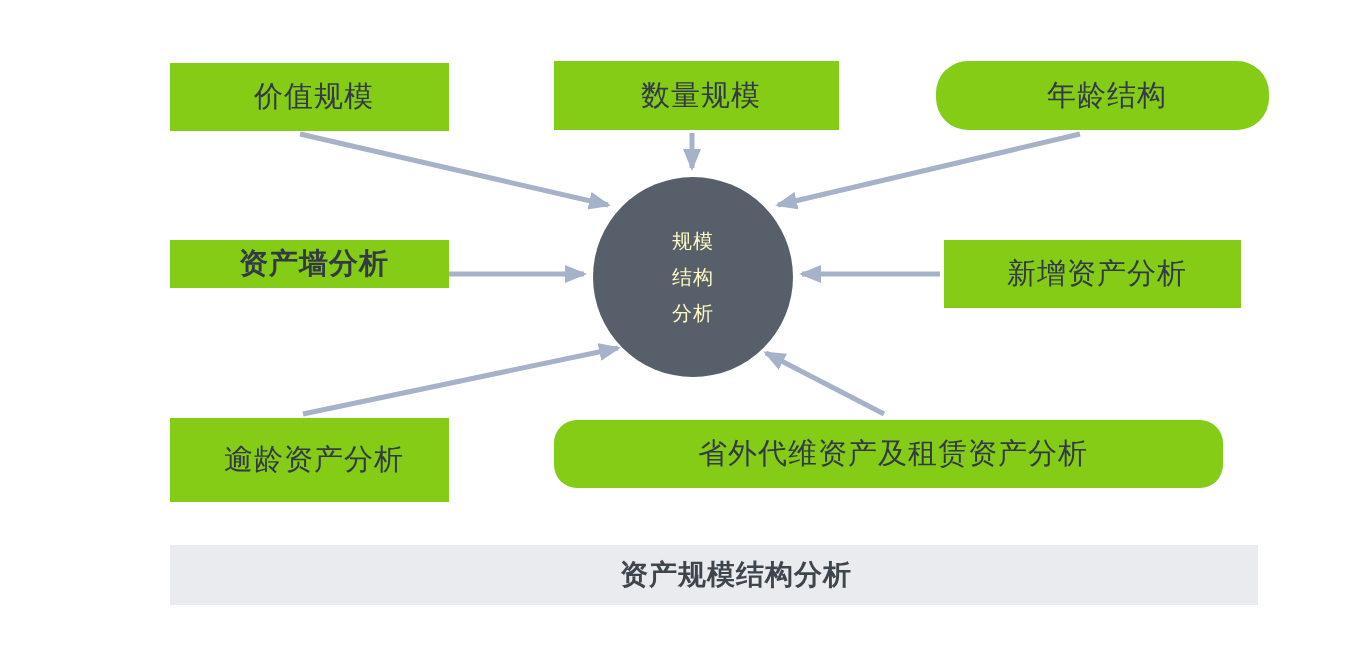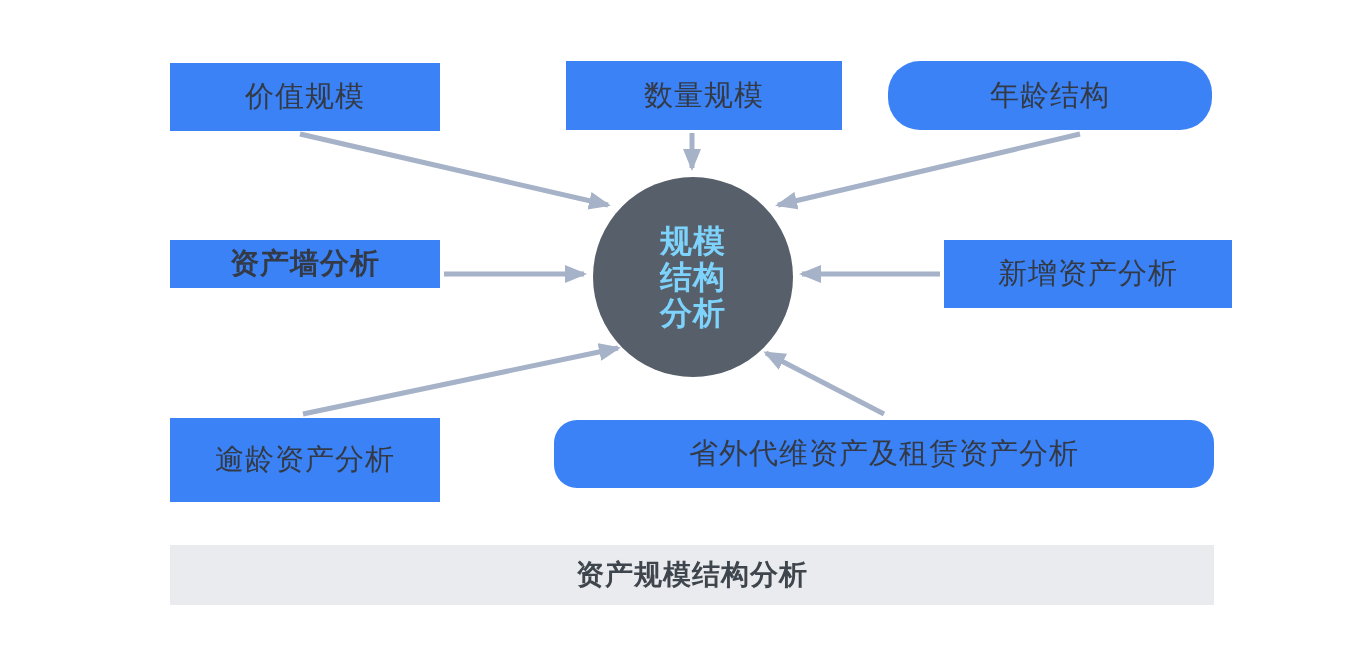--- a/index.html
+++ b/index.html
@@ -19,71 +19,73 @@
     position: absolute;
     left: 0;
     top: 0;
     width: 1372px;
     height: 651px;
     z-index: 1;
   }
   .box {
     position: absolute;
     z-index: 2;
-    background: #3b82f6;
+    background: #84cc16;
     color: #333A45;
     display: flex;
     align-items: center;
     justify-content: center;
     font-size: 29px;
     letter-spacing: 1px;
     text-align: center;
+    padding-left: 9px;
   }
   .box-value      { left: 170px; top: 63px;  width: 270px; height: 68px; }
-  .box-quantity   { left: 566px; top: 61px;  width: 276px; height: 69px; }
-  .box-age        { left: 888px; top: 61px;  width: 324px; height: 69px; border-radius: 32px; }
+  .box-quantity   { left: 554px; top: 61px;  width: 276px; height: 69px; }
+  .box-age        { left: 936px; top: 61px;  width: 324px; height: 69px; border-radius: 32px; }
   .box-wall       { left: 170px; top: 240px; width: 270px; height: 48px; font-weight: bold; }
   .box-new        { left: 944px; top: 240px; width: 288px; height: 68px; }
   .box-overage    { left: 170px; top: 418px; width: 270px; height: 84px; }
   .box-external   { left: 554px; top: 420px; width: 660px; height: 68px; border-radius: 23px; }
   .center-circle {
     position: absolute;
     z-index: 3;
     left: 593px;
     top: 177px;
     width: 200px;
     height: 200px;
     border-radius: 50%;
     background: #575F6A;
-    color: #7dd3fc;
+    color: #fef9c3;
     display: flex;
     flex-direction: column;
     align-items: center;
     justify-content: center;
-    font-size: 32px;
-    font-weight: bold;
+    font-size: 20px;
+    font-weight: normal;
     line-height: 36px;
     letter-spacing: 1px;
     text-align: center;
   }
   .footer-bar {
     position: absolute;
     z-index: 2;
     left: 170px;
     top: 545px;
     width: 1044px;
     height: 60px;
     background: #E9EBEE;
     color: #3F454D;
     display: flex;
     align-items: center;
     justify-content: center;
     font-size: 28px;
     font-weight: bold;
     letter-spacing: 1px;
+    padding-left: 44px;
   }
 </style>
 </head>
 <body>
 
 <div class="canvas">
 
   <svg class="arrows" viewBox="0 0 1372 651" xmlns="http://www.w3.org/2000/svg">
     <defs>
       <marker id="ah" markerUnits="userSpaceOnUse" markerWidth="22" markerHeight="18" refX="19" refY="9" orient="auto">

